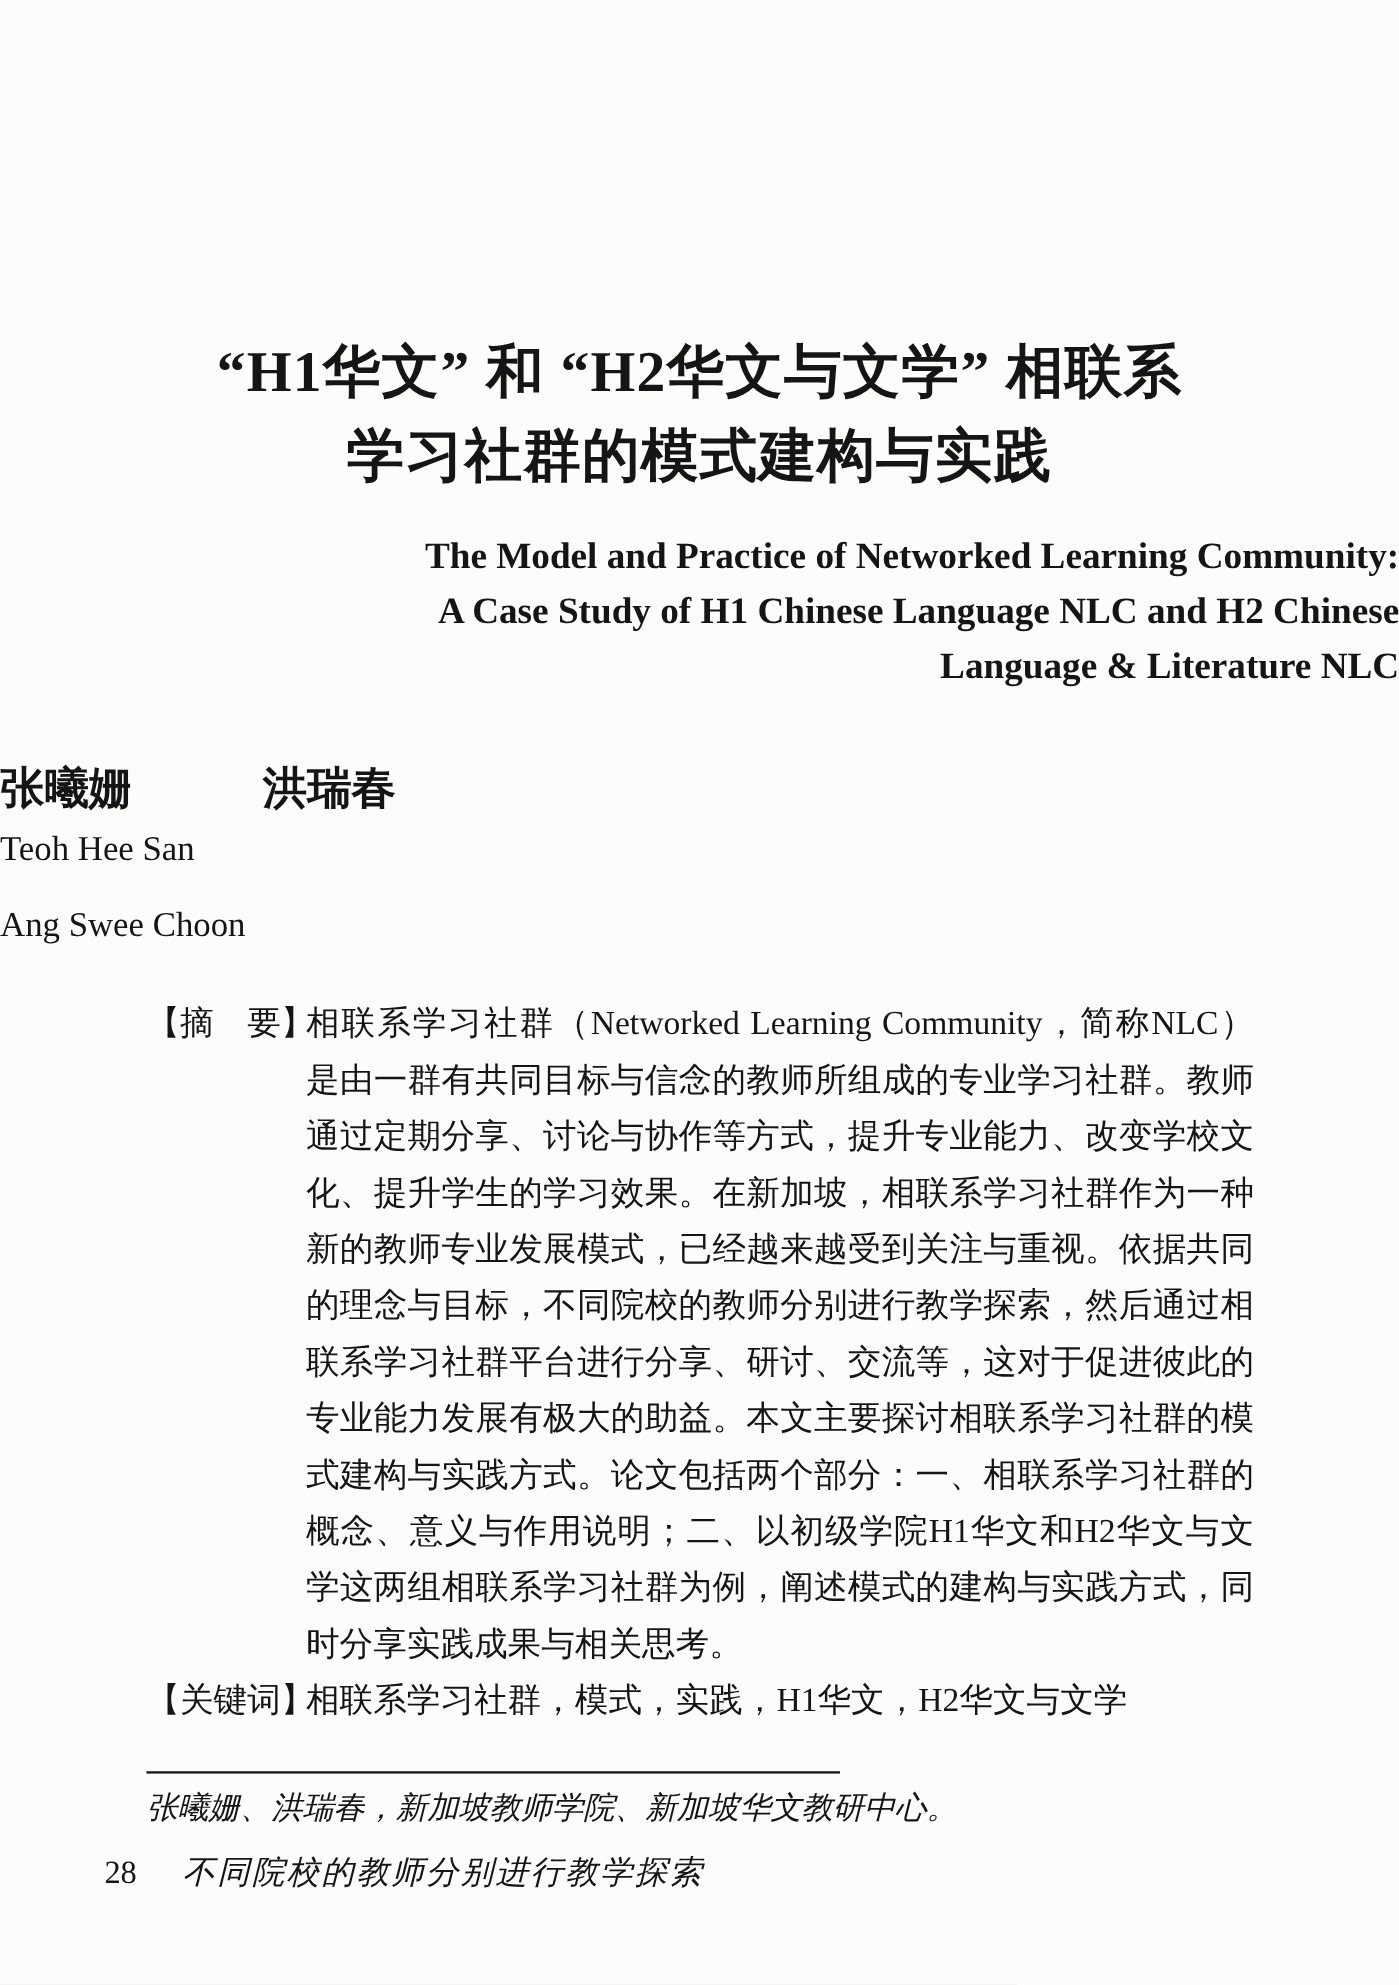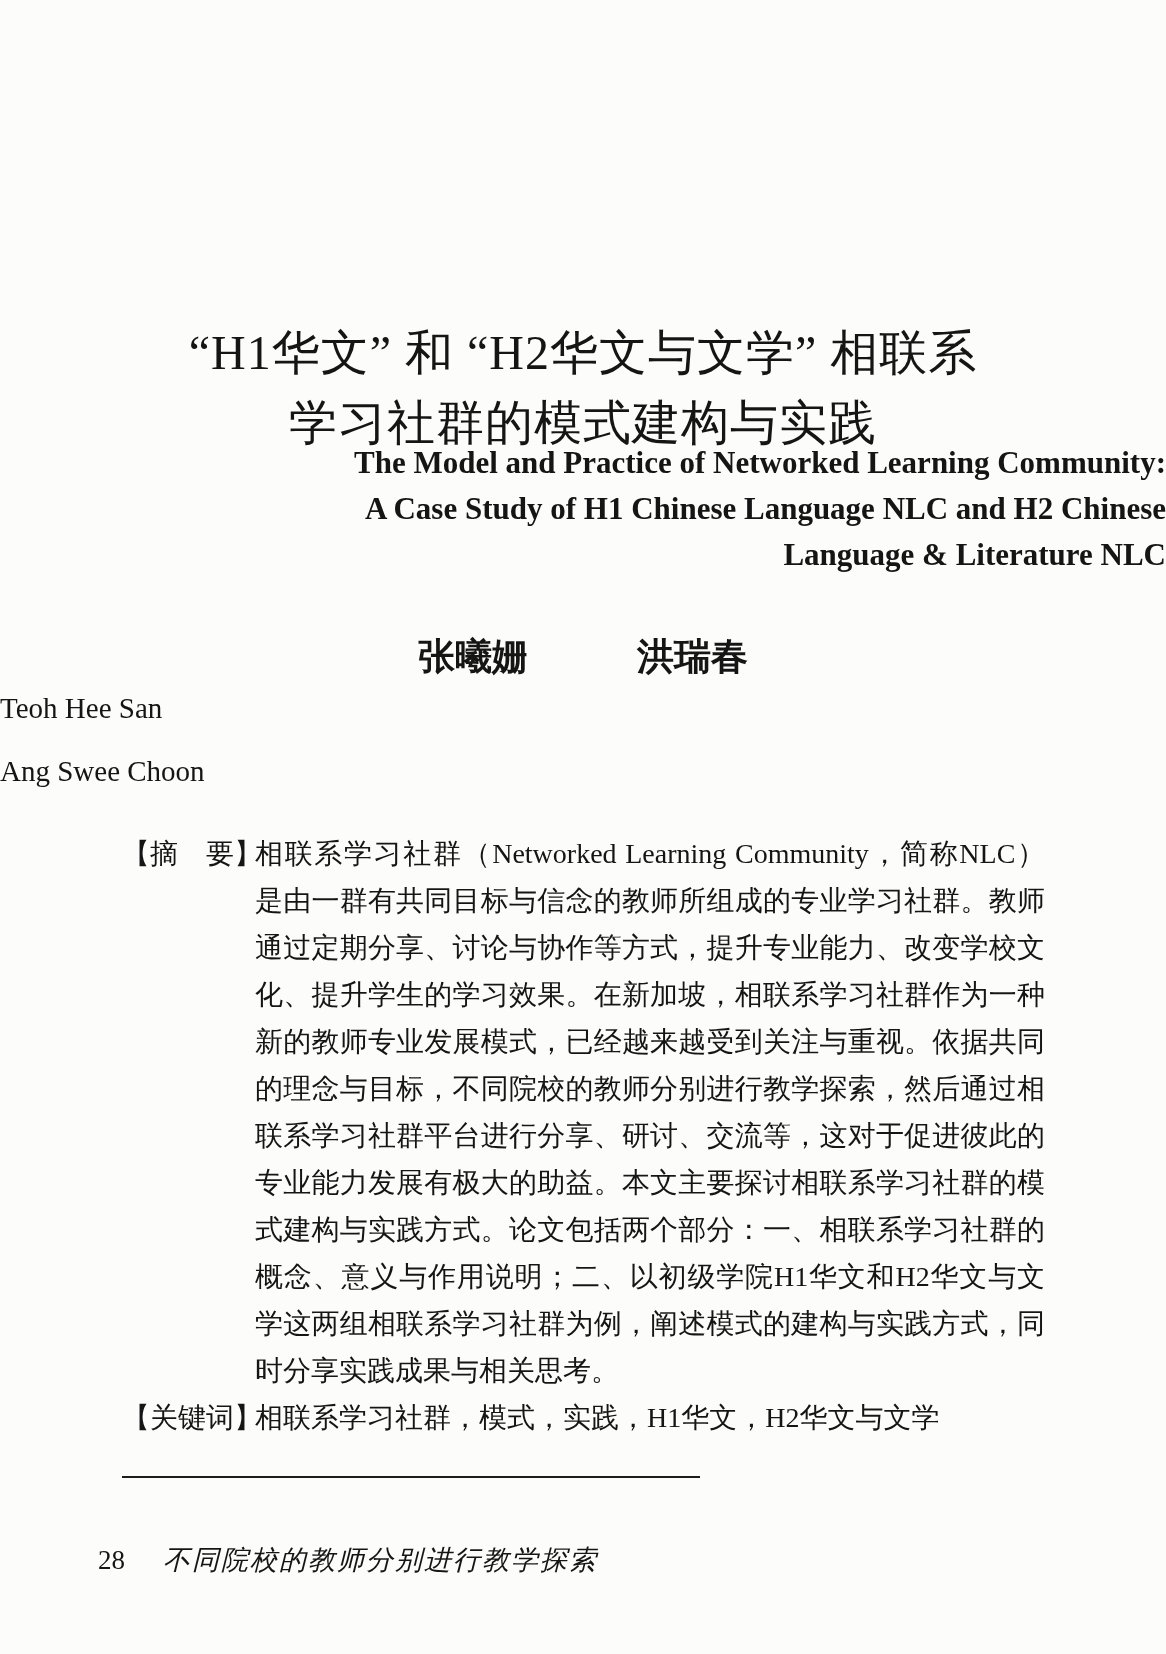--- a/index.html
+++ b/index.html
@@ -19,44 +19,43 @@
   }
 
   
   .title-zh {
     position: absolute;
     top: 276px;
     left: 0;
     width: 100%;
     text-align: center;
     font-size: 48px;
-    font-weight: 400;
+    font-weight: 700;
     line-height: 70px;
     letter-spacing: 1px;
-    margin-top: 42px;
   }
   .title-en {
     position: absolute;
     top: 440px;
     left: 0;
     width: 100%;
     text-align: right;
     font-size: 31px;
     font-weight: 700;
     line-height: 46px;
   }
 
   
   .authors-zh {
     position: absolute;
     top: 632px;
     left: 0;
     width: 100%;
     display: flex;
-    justify-content: center;
+    justify-content: flex-start;
     gap: 108px;
     font-size: 37px;
     font-weight: 700;
   }
   .authors-en {
     position: absolute;
     top: 692px;
     left: 0;
     width: 100%;
     display: flex;
@@ -111,21 +110,21 @@
     width: 700px;
     font-size: 26px;
     line-height: 38px;
     font-style: italic;
   }
 
   
   .footer {
     position: absolute;
     top: 1542px;
-    left: 98px;
+    left: 87px;
     display: flex;
     align-items: baseline;
     gap: 38px;
     font-size: 27px;
   }
   .footer .page-num {
     font-style: normal;
   }
   .footer .running-title {
     font-style: italic;
@@ -163,19 +162,20 @@
       <span class="hang-label">【摘　要】</span>
       <div class="hang-body">相联系学习社群（Networked Learning Community，简称NLC）是由一群有共同目标与信念的教师所组成的专业学习社群。教师通过定期分享、讨论与协作等方式，提升专业能力、改变学校文化、提升学生的学习效果。在新加坡，相联系学习社群作为一种新的教师专业发展模式，已经越来越受到关注与重视。依据共同的理念与目标，不同院校的教师分别进行教学探索，然后通过相联系学习社群平台进行分享、研讨、交流等，这对于促进彼此的专业能力发展有极大的助益。本文主要探讨相联系学习社群的模式建构与实践方式。论文包括两个部分：一、相联系学习社群的概念、意义与作用说明；二、以初级学院H1华文和H2华文与文学这两组相联系学习社群为例，阐述模式的建构与实践方式，同时分享实践成果与相关思考。</div>
     </div>
     <div class="hang-row keywords-row">
       <span class="hang-label">【关键词】</span>
       <div class="hang-body">相联系学习社群，模式，实践，H1华文，H2华文与文学</div>
     </div>
   </div>
 
   <div class="footnote-rule"></div>
+  <div class="footnote-text">张曦姗、洪瑞春，新加坡教师学院、新加坡华文教研中心。</div>
 
   <div class="footer">
     <span class="page-num">28</span>
     <span class="running-title">不同院校的教师分别进行教学探索</span>
   </div>
 
 </div>
 
 </body></html>

